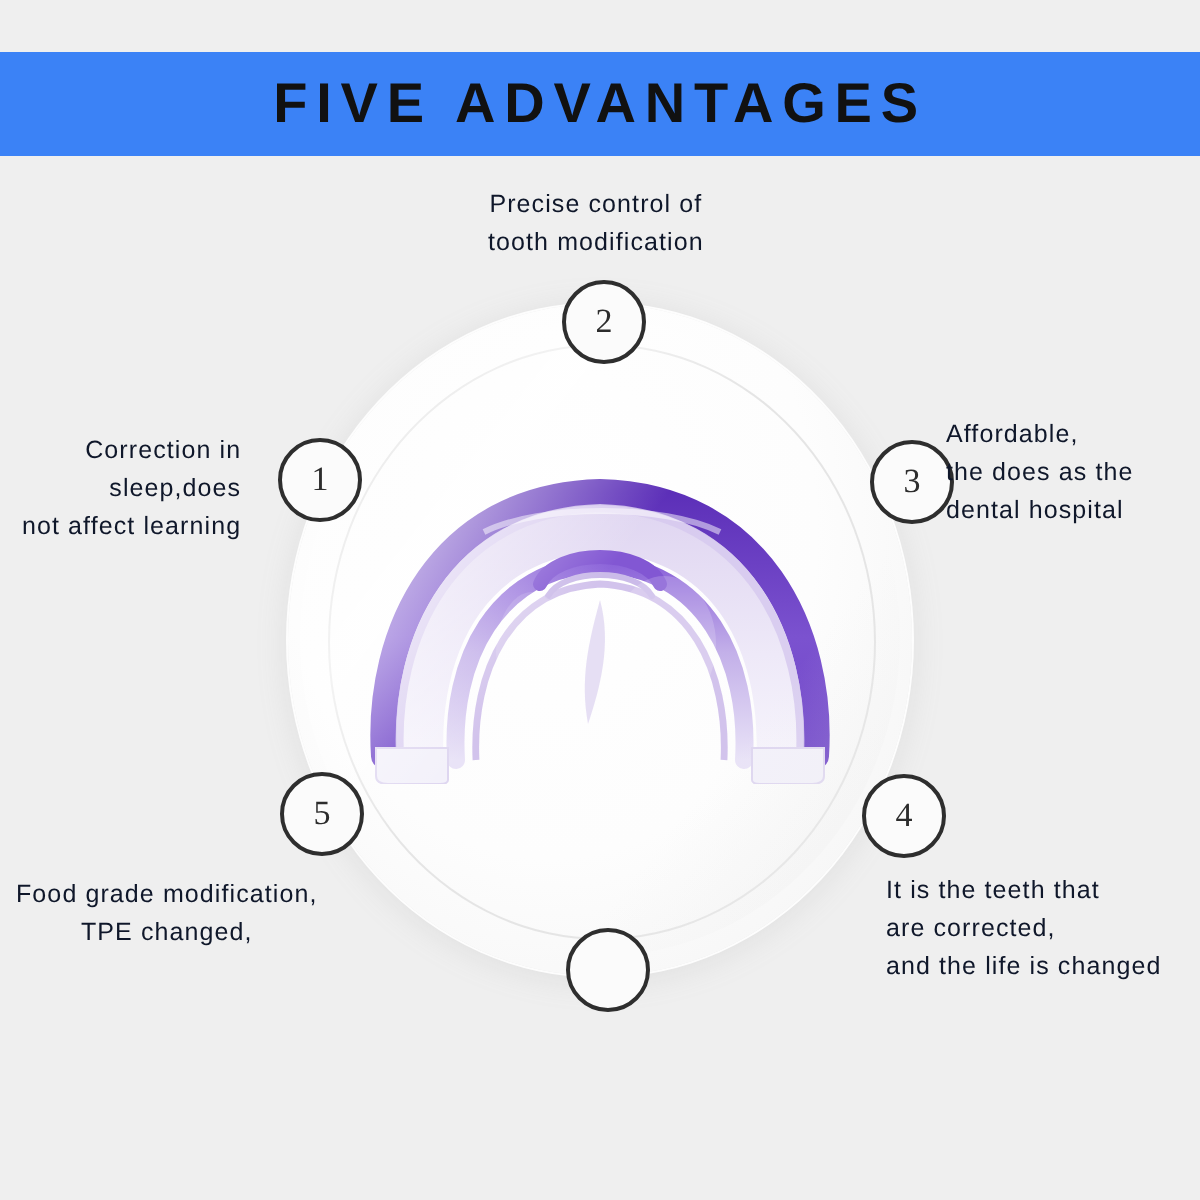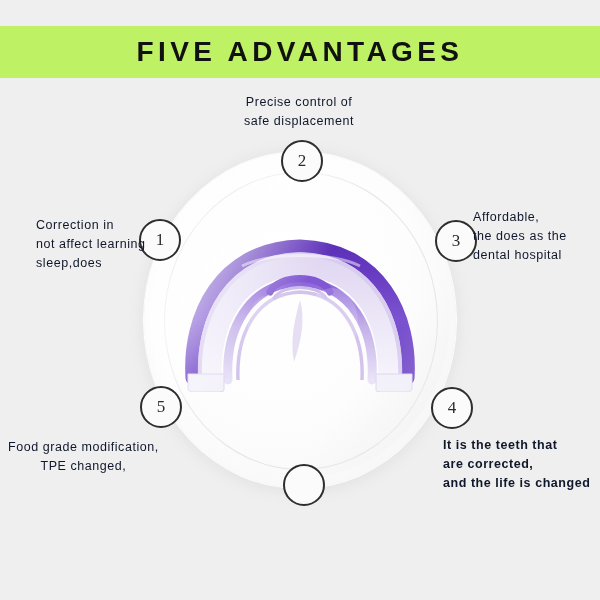--- a/index.html
+++ b/index.html
@@ -20,21 +20,21 @@
     margin: 0 auto;
   }
 
   
   .header-band {
     position: absolute;
     left: 0;
     top: 26px;
     width: 600px;
     height: 52px;
-    background: #bef264;
+    background: #3b82f6;
     display: flex;
     align-items: center;
     justify-content: center;
   }
   .header-title {
     font-size: 28px;
     font-weight: 700;
     letter-spacing: 4.4px;
     color: #111111;
     white-space: nowrap;
@@ -116,24 +116,24 @@
   .caption {
     position: absolute;
     font-size: 12.5px;
     line-height: 19px;
     color: #0f172a;
     letter-spacing: 0.55px;
     font-family: "Liberation Sans", "DejaVu Sans", sans-serif;
     white-space: nowrap;
   }
   .cap-top    { left: 244px; top: 93px;  text-align: center; }
-  .cap-left   { left: 36px;  top: 216px; text-align: left; }
+  .cap-left   { left: 11px;  top: 216px; text-align: right; }
   .cap-right  { left: 473px; top: 208px; text-align: center; }
   .cap-bleft  { left: 8px;   top: 438px; text-align: center; }
-  .cap-bright { left: 443px; top: 436px; text-align: center; font-weight: bold; }
+  .cap-bright { left: 443px; top: 436px; text-align: center; }
   .cap-right, .cap-bright { text-align: left; }
   .caption div { display: block; }
 </style>
 </head>
 <body>
 
 <div id="page">
 
   <div class="header-band">
     <div class="header-title">FIVE ADVANTAGES</div>
@@ -225,27 +225,27 @@
   </div>
   <div class="num-circle c5">
     <span>5</span>
   </div>
   <div class="num-circle c6">
     <span></span>
   </div>
 
   <div class="caption cap-top">
     <div>Precise control of</div>
-    <div>safe displacement</div>
+    <div>tooth modification</div>
   </div>
 
   <div class="caption cap-left">
     <div>Correction in</div>
+    <div>sleep,does</div>
     <div>not affect learning</div>
-    <div>sleep,does</div>
   </div>
 
   <div class="caption cap-right">
     <div>Affordable,</div>
     <div>the does as the</div>
     <div>dental hospital</div>
   </div>
 
   <div class="caption cap-bleft">
     <div>Food grade modification,</div>

